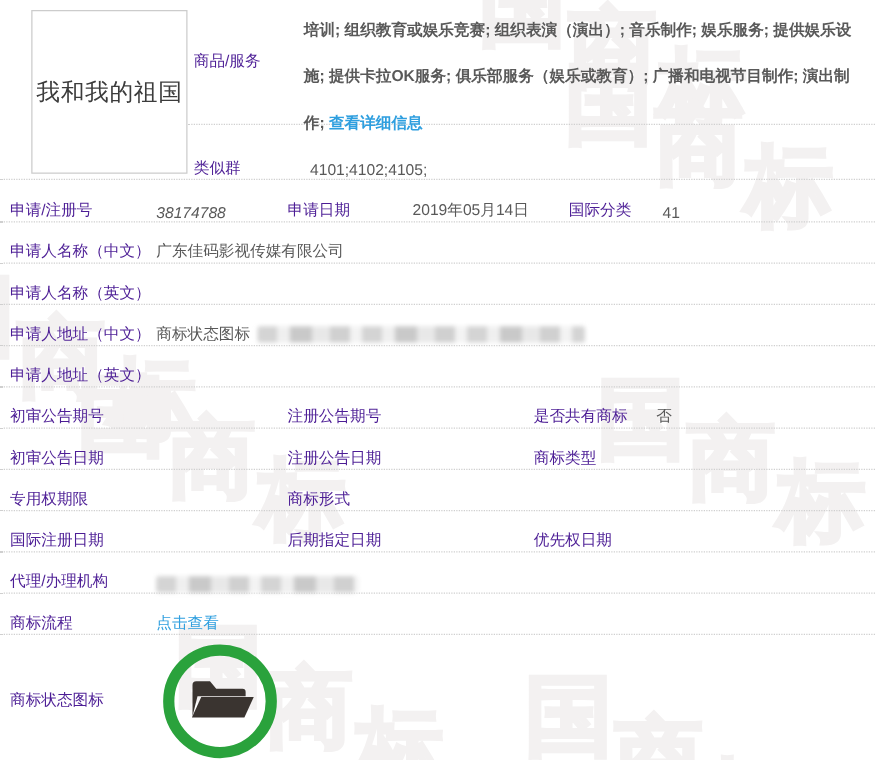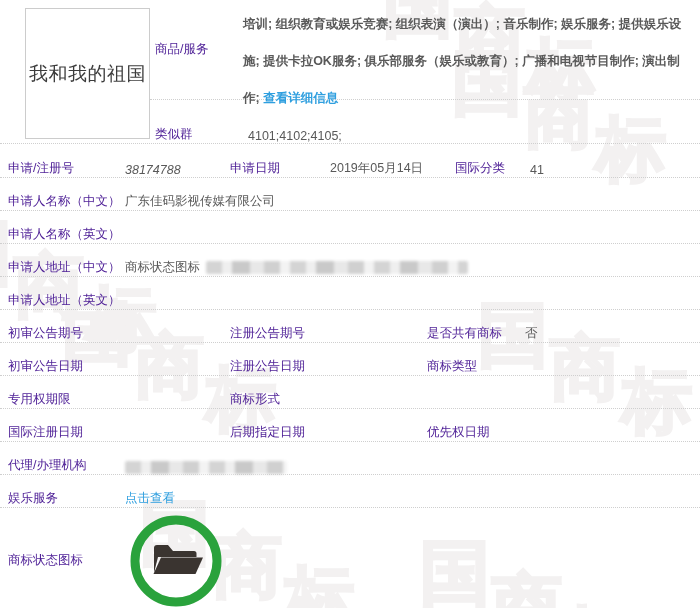--- a/index.html
+++ b/index.html
@@ -206,21 +206,21 @@
       <div class="c-wl3 label">优先权日期</div>
       <div class="c-rest"></div>
     </div>
 
     <div class="row">
       <div class="c-l1 label">代理/办理机构</div>
       <div class="c-rest"><span class="blur-block blur-agency"></span></div>
     </div>
 
     <div class="row">
-      <div class="c-l1 label">娱乐服务</div>
+      <div class="c-l1 label">商标流程</div>
       <div class="c-rest"><a class="link">点击查看</a></div>
     </div>
 
     <div class="status-row">
       <div class="c-l1 label">商标状态图标</div>
       <div class="status-icon-wrap">
         <svg width="96" height="96" viewBox="0 0 96 96">
           <circle cx="48" cy="49" r="41" fill="none" stroke="#2aa23c" stroke-width="9"></circle>
           <path d="M26 61 L26 36 Q26 33 29 33 L40 33 L45 39 L66 39 Q68.5 39 68.5 41.5 L68.5 45 L30 45 L26 61 Z" fill="#3a3430"></path>
           <path d="M25.5 62 L33 45.5 L75 45.5 L67.5 62 Z" fill="#3a3430"></path>

